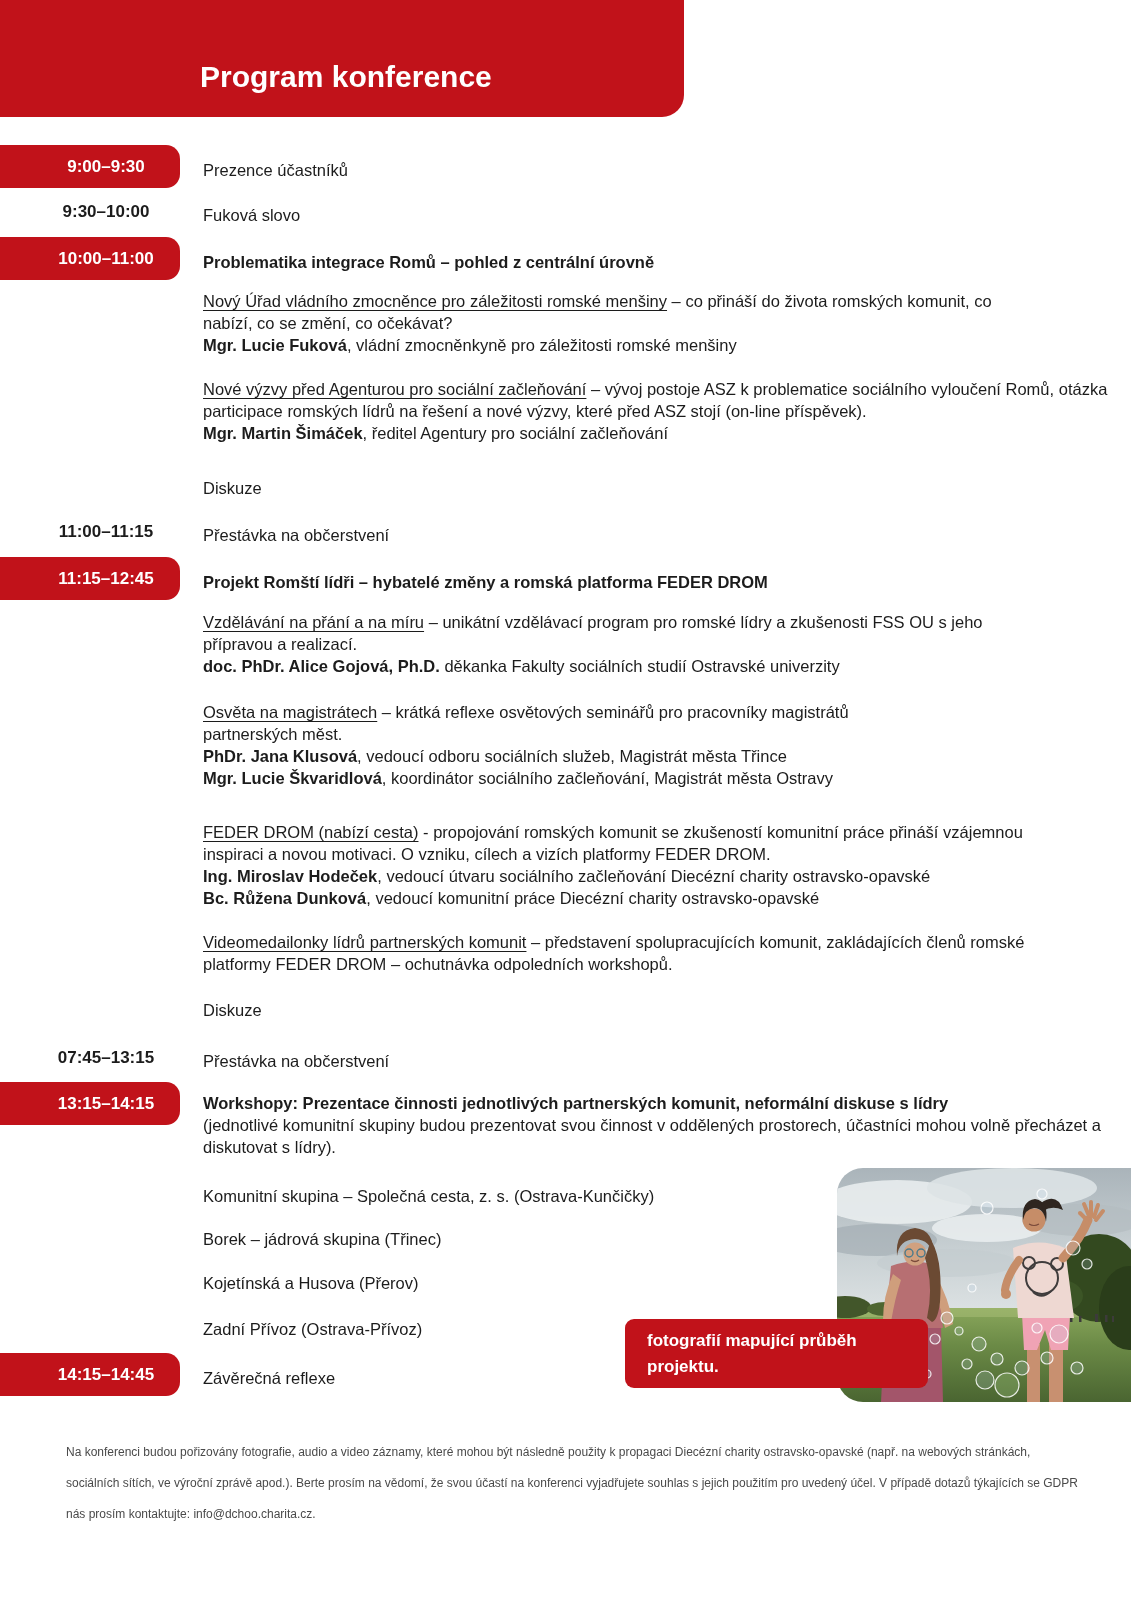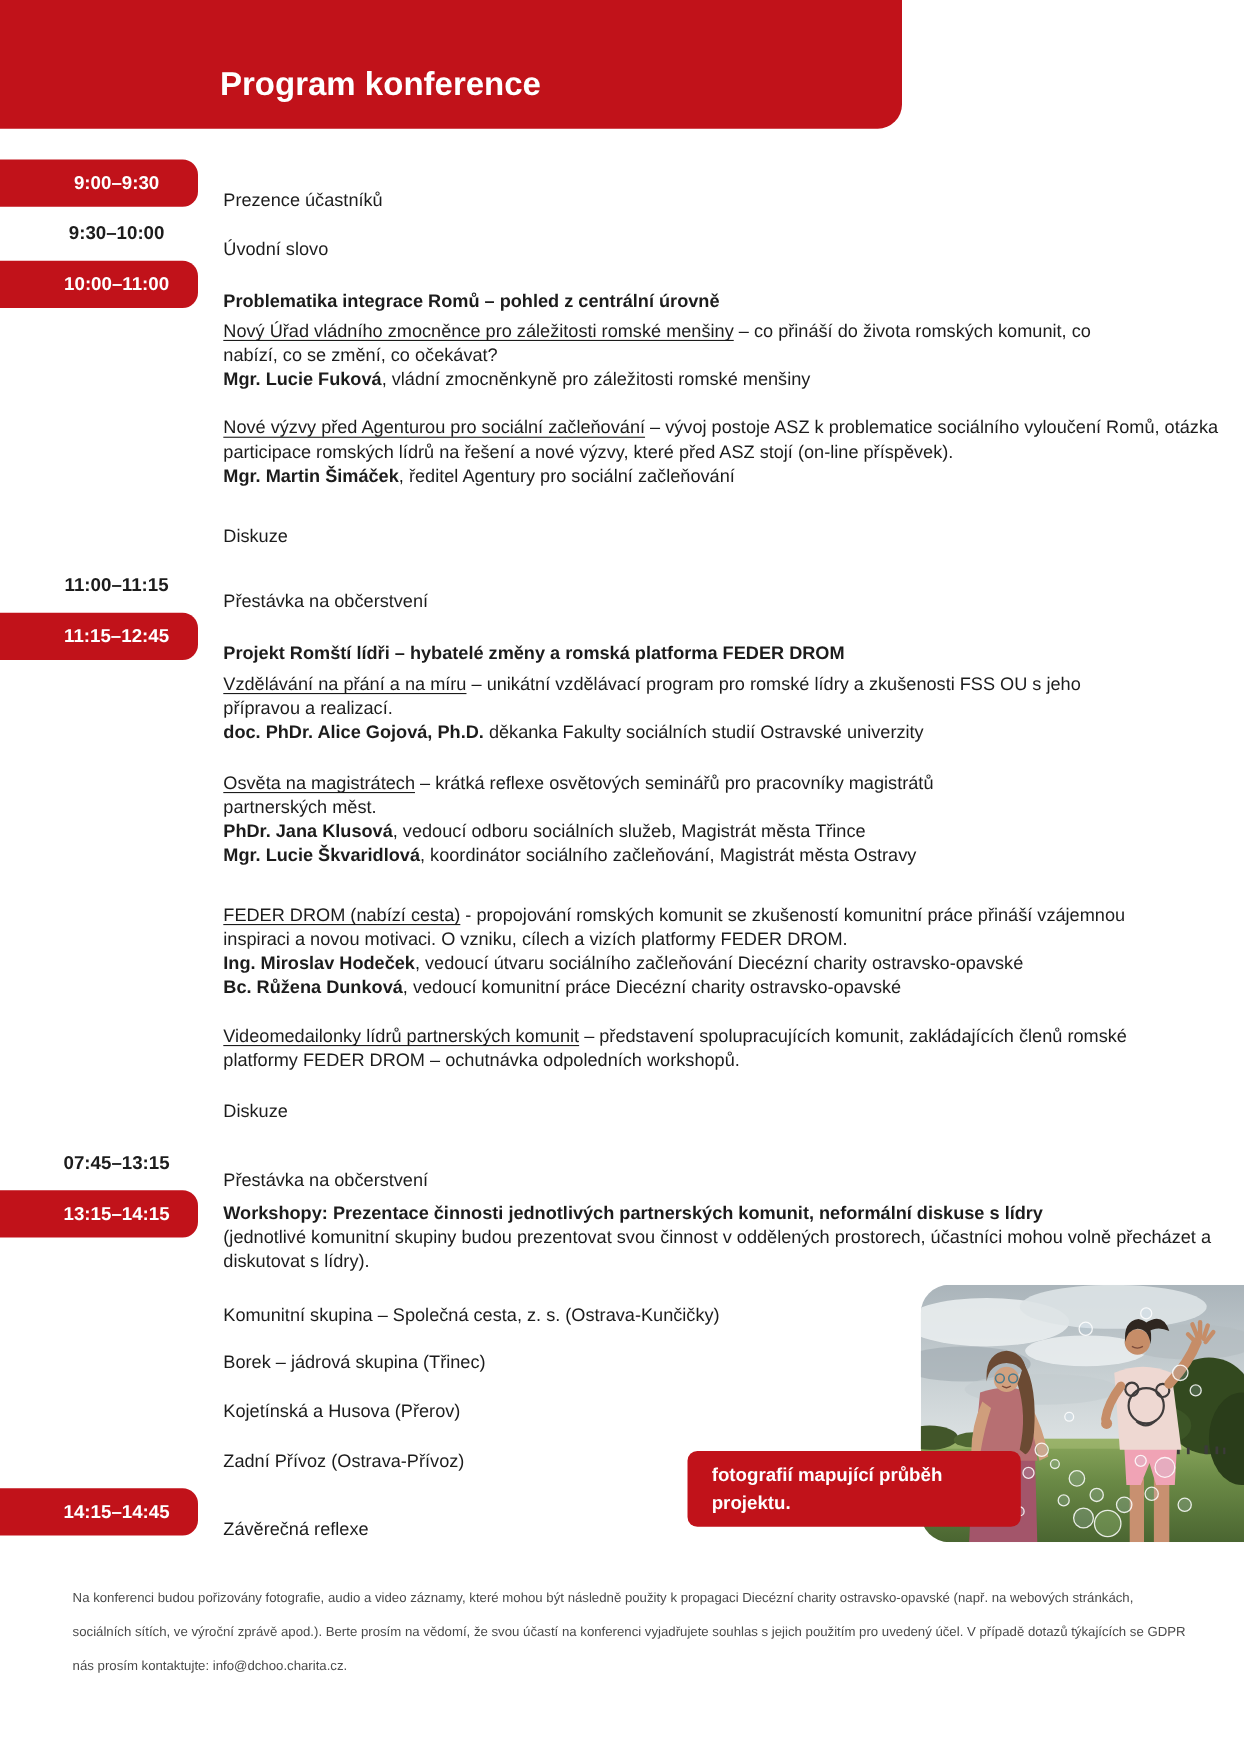--- a/index.html
+++ b/index.html
@@ -1,32 +1,32 @@
 <!DOCTYPE html>
 <html lang="cs" style="--red: #c1121a; --text: #1c1c1c; --footer: #4a4a4a;"><head>
 <meta charset="utf-8">
 <style>
   :root{ --red:#c1121a; --text:#1c1c1c; --footer:#4a4a4a; }
   html,body{margin:0;padding:0;background:#fff;}
   .page{position:relative;width:1131px;height:1600px;background:#fff;overflow:hidden;
         font-family:"Liberation Sans",sans-serif;color:var(--text);}
 
   
-  .header{position:absolute;left:0;top:0;width:820px;height:117px;background:var(--red);
+  .header{position:absolute;left:0;top:0;width:684px;height:117px;background:var(--red);
           border-radius:0 0 22px 0;}
   .header .title{position:absolute;left:200px;top:60px;margin:0;font-size:30px;line-height:34px;
           color:#fff;font-weight:700;}
 
   
   .slot{position:absolute;left:0;width:100%;height:43px;}
   .timebox{position:absolute;left:0;top:0;width:180px;height:43px;line-height:43px;
            text-align:center;padding-left:32px;box-sizing:border-box;
            font-weight:700;font-size:17px;color:var(--text);}
   .timebox.boxed{background:var(--red);color:#fff;border-radius:0 14px 14px 0;}
-  .slot-label{position:absolute;left:203px;top:16px;line-height:43px;font-size:16.5px;white-space:nowrap;}
+  .slot-label{position:absolute;left:203px;top:4px;line-height:43px;font-size:16.5px;white-space:nowrap;}
   .slot-label.bold{font-weight:700;}
   .slot-label.multi{line-height:22px;top:10px;white-space:normal;width:930px;}
   .note{display:block;font-weight:400;}
 
   
   .talk,.plain{position:absolute;left:203px;font-size:16.5px;line-height:22px;}
   .u{text-decoration:underline;text-underline-offset:3px;text-decoration-thickness:1px;}
   .speaker{display:block;}
   .speaker b{font-weight:700;}
   .workshop{position:absolute;left:203px;font-size:16.5px;line-height:22px;white-space:nowrap;}
@@ -53,21 +53,21 @@
     <h1 class="title">Program konference</h1>
   </div>
 
   <div class="slot" style="top:145px">
     <div class="timebox boxed">9:00–9:30</div>
     <div class="slot-label">Prezence účastníků</div>
   </div>
 
   <div class="slot" style="top:190px">
     <div class="timebox">9:30–10:00</div>
-    <div class="slot-label">Úvodní slovo</div>
+    <div class="slot-label">Fuková slovo</div>
   </div>
 
   <div class="slot" style="top:237px">
     <div class="timebox boxed">10:00–11:00</div>
     <div class="slot-label bold">Problematika integrace Romů – pohled z centrální úrovně</div>
   </div>
 
   <div class="talk" style="top:290px;width:820px">
     <span class="u">Nový Úřad vládního zmocněnce pro záležitosti romské menšiny</span><span> – co přináší do života romských komunit, co nabízí, co se změní, co očekávat?</span>
     <span class="speaker"><b>Mgr. Lucie Fuková</b><span>, vládní zmocněnkyně pro záležitosti romské menšiny</span></span>

